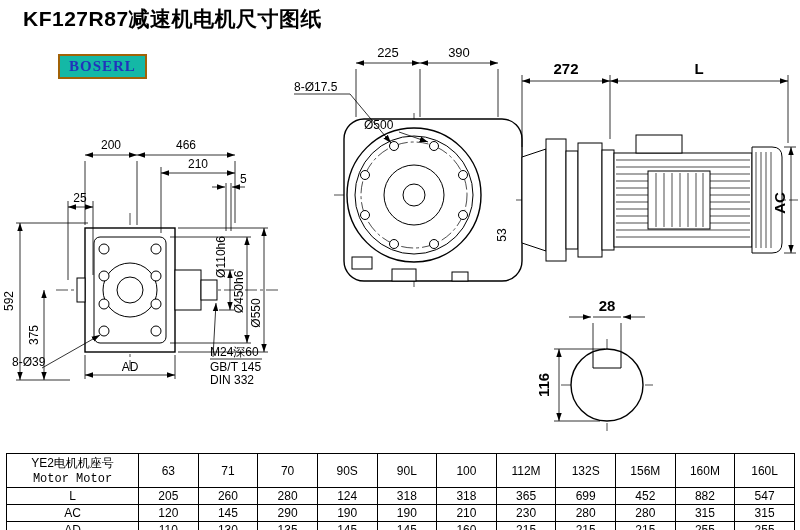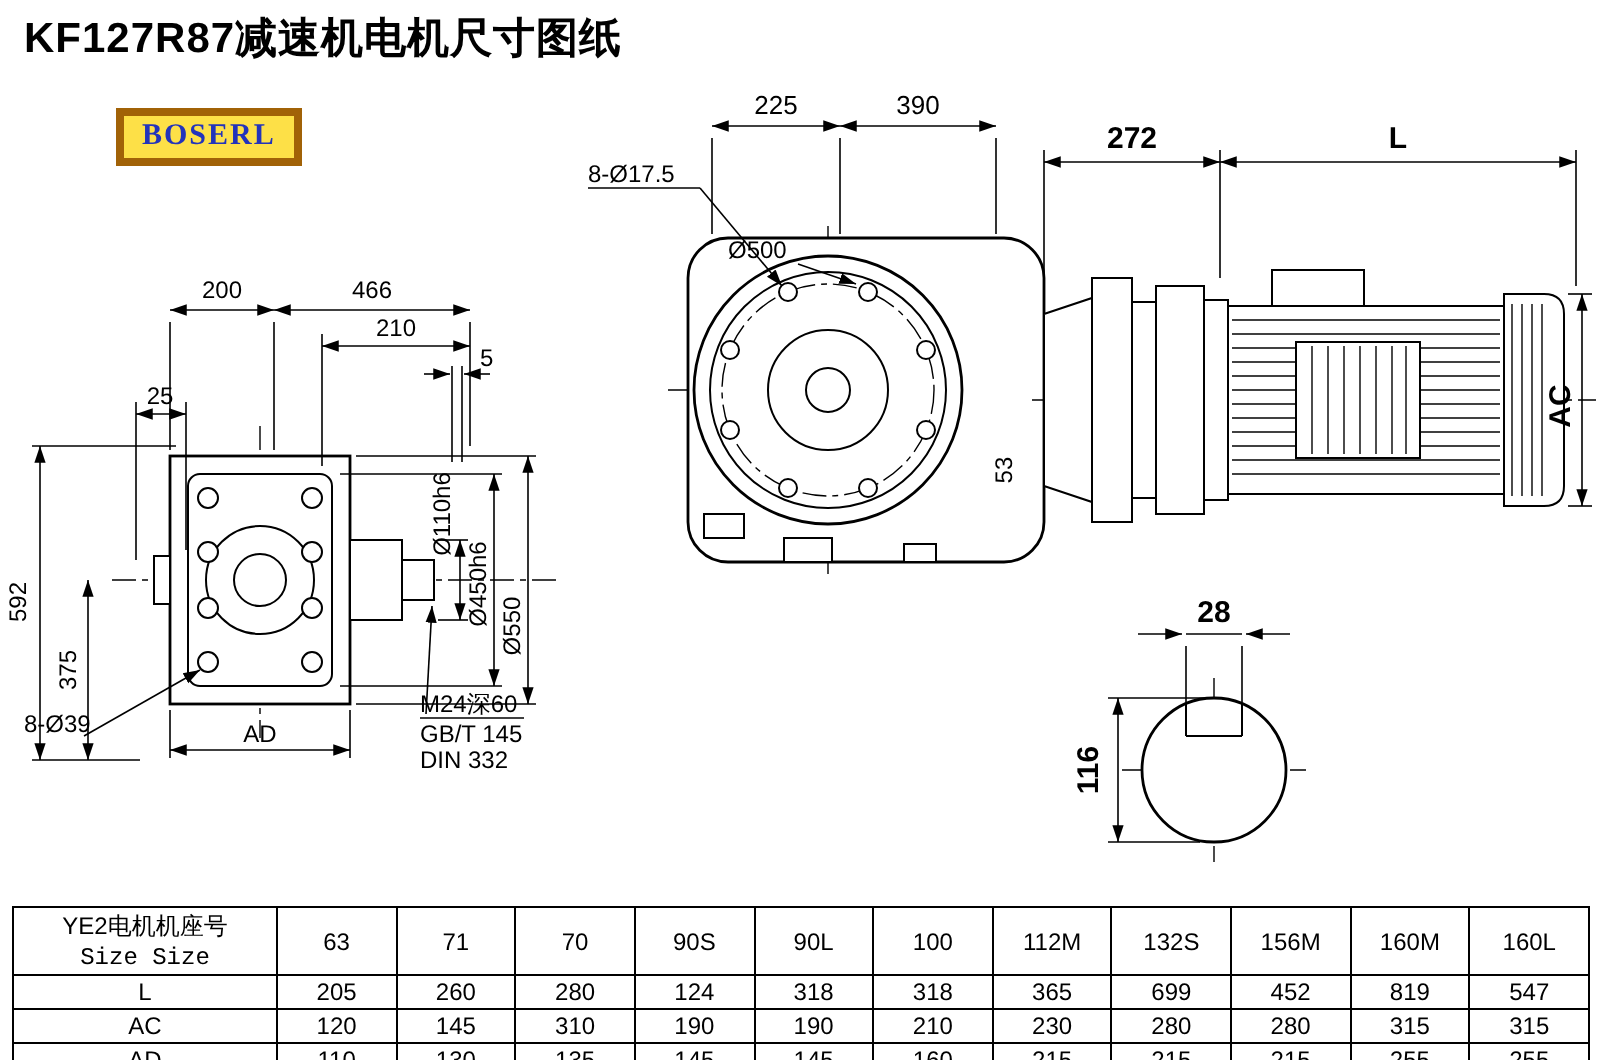--- a/index.html
+++ b/index.html
@@ -1,19 +1,19 @@
 <!DOCTYPE html>
 <html><head>
 <meta charset="utf-8">
 <style>
   * { margin:0; padding:0; box-sizing:border-box; }
   html,body { width:800px; height:530px; }
   body { background:#fff; font-family:"Liberation Sans",sans-serif; position:relative; overflow:hidden; color:#000; }
-  .title { position:absolute; left:12px; top:5px; font-size:21px; font-weight:bold; letter-spacing:0.5px; }
-  .logo { position:absolute; left:58px; top:54px; border:4px solid #a16207; padding:1px 9px 2px 9px; background:#fde047; }
+  .title { position:absolute; left:23px; top:5px; font-size:21px; font-weight:bold; letter-spacing:0.5px; }
+  .logo { position:absolute; left:58px; top:54px; border:2px solid #a16207; padding:1px 9px 2px 9px; background:#14b8a6; }
   .logo span { font-family:"Liberation Serif",serif; font-size:15px; font-weight:bold; color:#2233bb; letter-spacing:1px; }
   svg.drawing { position:absolute; left:0; top:35px; }
   .ol  { fill:#fff; stroke:#000; stroke-width:1.4; }
   .th  { fill:none; stroke:#000; stroke-width:1; }
   .thf { fill:#fff; stroke:#000; stroke-width:1; }
   .dl  { stroke:#000; stroke-width:0.8; fill:none; }
   .cl  { stroke:#000; stroke-width:0.7; fill:none; stroke-dasharray:12 3 3 3; }
   .fin { stroke:#000; stroke-width:0.7; }
   .dim { font-size:12px; fill:#000; font-family:"Liberation Sans",sans-serif; }
   .dim-md { font-size:13px; fill:#000; }
@@ -225,21 +225,21 @@
     <line class="dl" marker-start="url(#as)" marker-end="url(#ae)" x1="559" y1="314" x2="559" y2="386"></line>
     <text class="dim-lg" x="549" y="350" text-anchor="middle" transform="rotate(-90 549 350)">116</text>
   </g>
 </svg>
 
 <table class="spec">
   <tbody>
       <tr class="hdr">
     <td class="head1">
       <div class="cn">YE2电机机座号</div>
-      <div class="en">Size Size</div>
+      <div class="en">Motor Motor</div>
     </td>
     <td>63</td>
     <td>71</td>
     <td>70</td>
     <td>90S</td>
     <td>90L</td>
     <td>100</td>
     <td>112M</td>
     <td>132S</td>
     <td>156M</td>
@@ -250,28 +250,28 @@
     <td>L</td>
     <td>205</td>
     <td>260</td>
     <td>280</td>
     <td>124</td>
     <td>318</td>
     <td>318</td>
     <td>365</td>
     <td>699</td>
     <td>452</td>
-    <td>819</td>
+    <td>882</td>
     <td>547</td>
   </tr>
   <tr class="datarow">
     <td>AC</td>
     <td>120</td>
     <td>145</td>
-    <td>310</td>
+    <td>290</td>
     <td>190</td>
     <td>190</td>
     <td>210</td>
     <td>230</td>
     <td>280</td>
     <td>280</td>
     <td>315</td>
     <td>315</td>
   </tr>
   <tr class="datarow">

